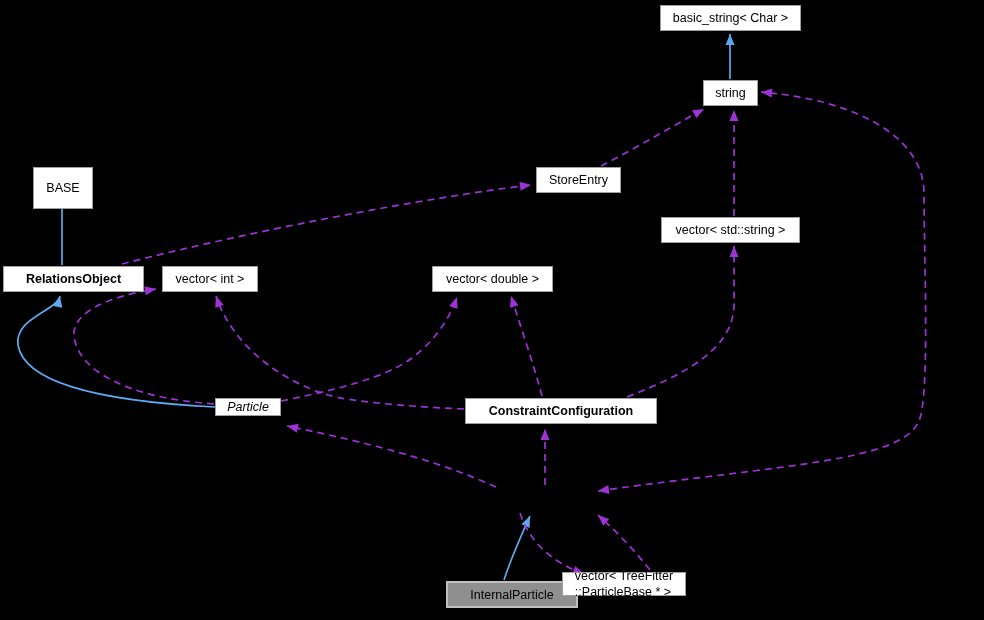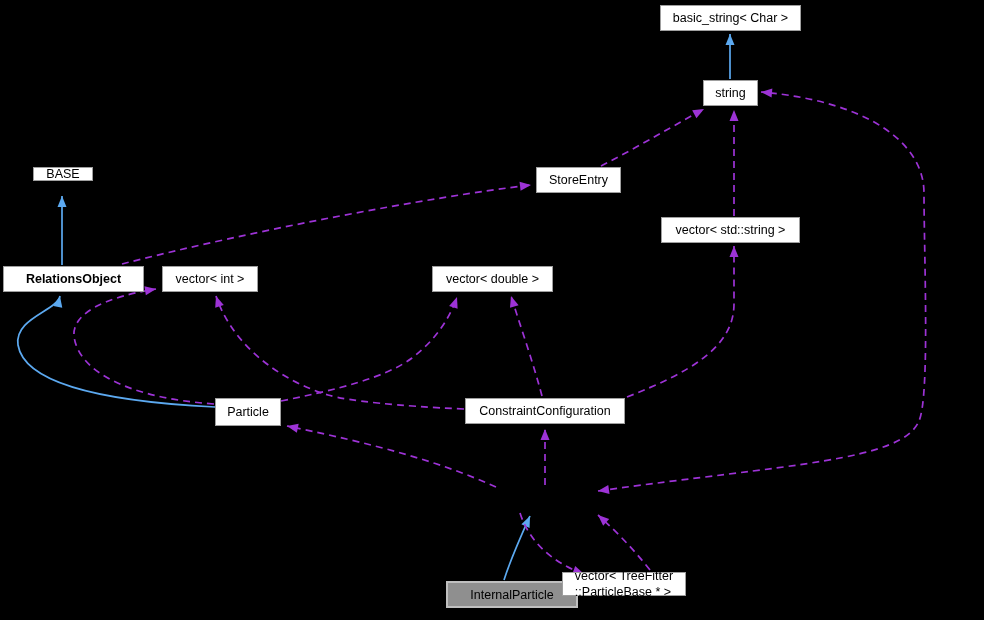--- a/index.html
+++ b/index.html
@@ -74,25 +74,25 @@
     <path class="edge-usage" d="M 464,409 C 398,406 348,401 328,395 C 282,381 233,347 216,296" marker-end="url(#arrow-purple)"></path>
     <path class="edge-usage" d="M 214,404 C 128,398 78,371 74,336 C 72,313 106,297 156,289" marker-end="url(#arrow-purple)"></path>
     <path class="edge-usage" d="M 545,485 L 545,429" marker-end="url(#arrow-purple)"></path>
     <path class="edge-usage" d="M 496,487 C 428,456 345,438 287,426" marker-end="url(#arrow-purple)"></path>
     <path class="edge-usage" d="M 520,513 C 529,541 551,562 584,574" marker-end="url(#arrow-purple)"></path>
     <path class="edge-usage" d="M 650,570 C 634,550 618,533 598,515" marker-end="url(#arrow-purple)"></path>
   </svg>
 
   <div class="node" style="left:660px; top:5px;  width:141px; height:26px;">basic_string&lt; Char &gt;</div>
   <div class="node" style="left:703px; top:80px; width:55px;  height:26px;">string</div>
-  <div class="node" style="left:33px;  top:167px; width:60px;  height:14px;">BASE</div>
+  <div class="node" style="left:33px;  top:167px; width:60px;  height:42px;">BASE</div>
   <div class="node" style="left:536px; top:167px; width:85px;  height:26px;">StoreEntry</div>
   <div class="node" style="left:661px; top:217px; width:139px; height:26px;">vector&lt; std::string &gt;</div>
   <div class="node" style="left:3px;   top:266px; width:141px; height:26px;font-weight:bold;">RelationsObject</div>
   <div class="node" style="left:162px; top:266px; width:96px;  height:26px;">vector&lt; int &gt;</div>
   <div class="node" style="left:432px; top:266px; width:121px; height:26px;">vector&lt; double &gt;</div>
-  <div class="node" style="left:215px; top:398px; width:66px;  height:28px;">Particle</div>
-  <div class="node" style="left:465px; top:398px; width:160px; height:26px;">ConstraintConfiguration</div>
+  <div class="node" style="left:215px; top:398px; width:66px;  height:18px;font-style:italic;">Particle</div>
+  <div class="node" style="left:465px; top:398px; width:192px; height:26px;font-weight:bold;">ConstraintConfiguration</div>
   <div class="node highlight" style="left:446px; top:581px; width:132px; height:27px;">InternalParticle</div>
   <div class="node" style="left:562px; top:572px; width:124px; height:24px;">vector&lt; TreeFitter
 ::ParticleBase * &gt;</div>
 
 </div>
 
 </body></html>

